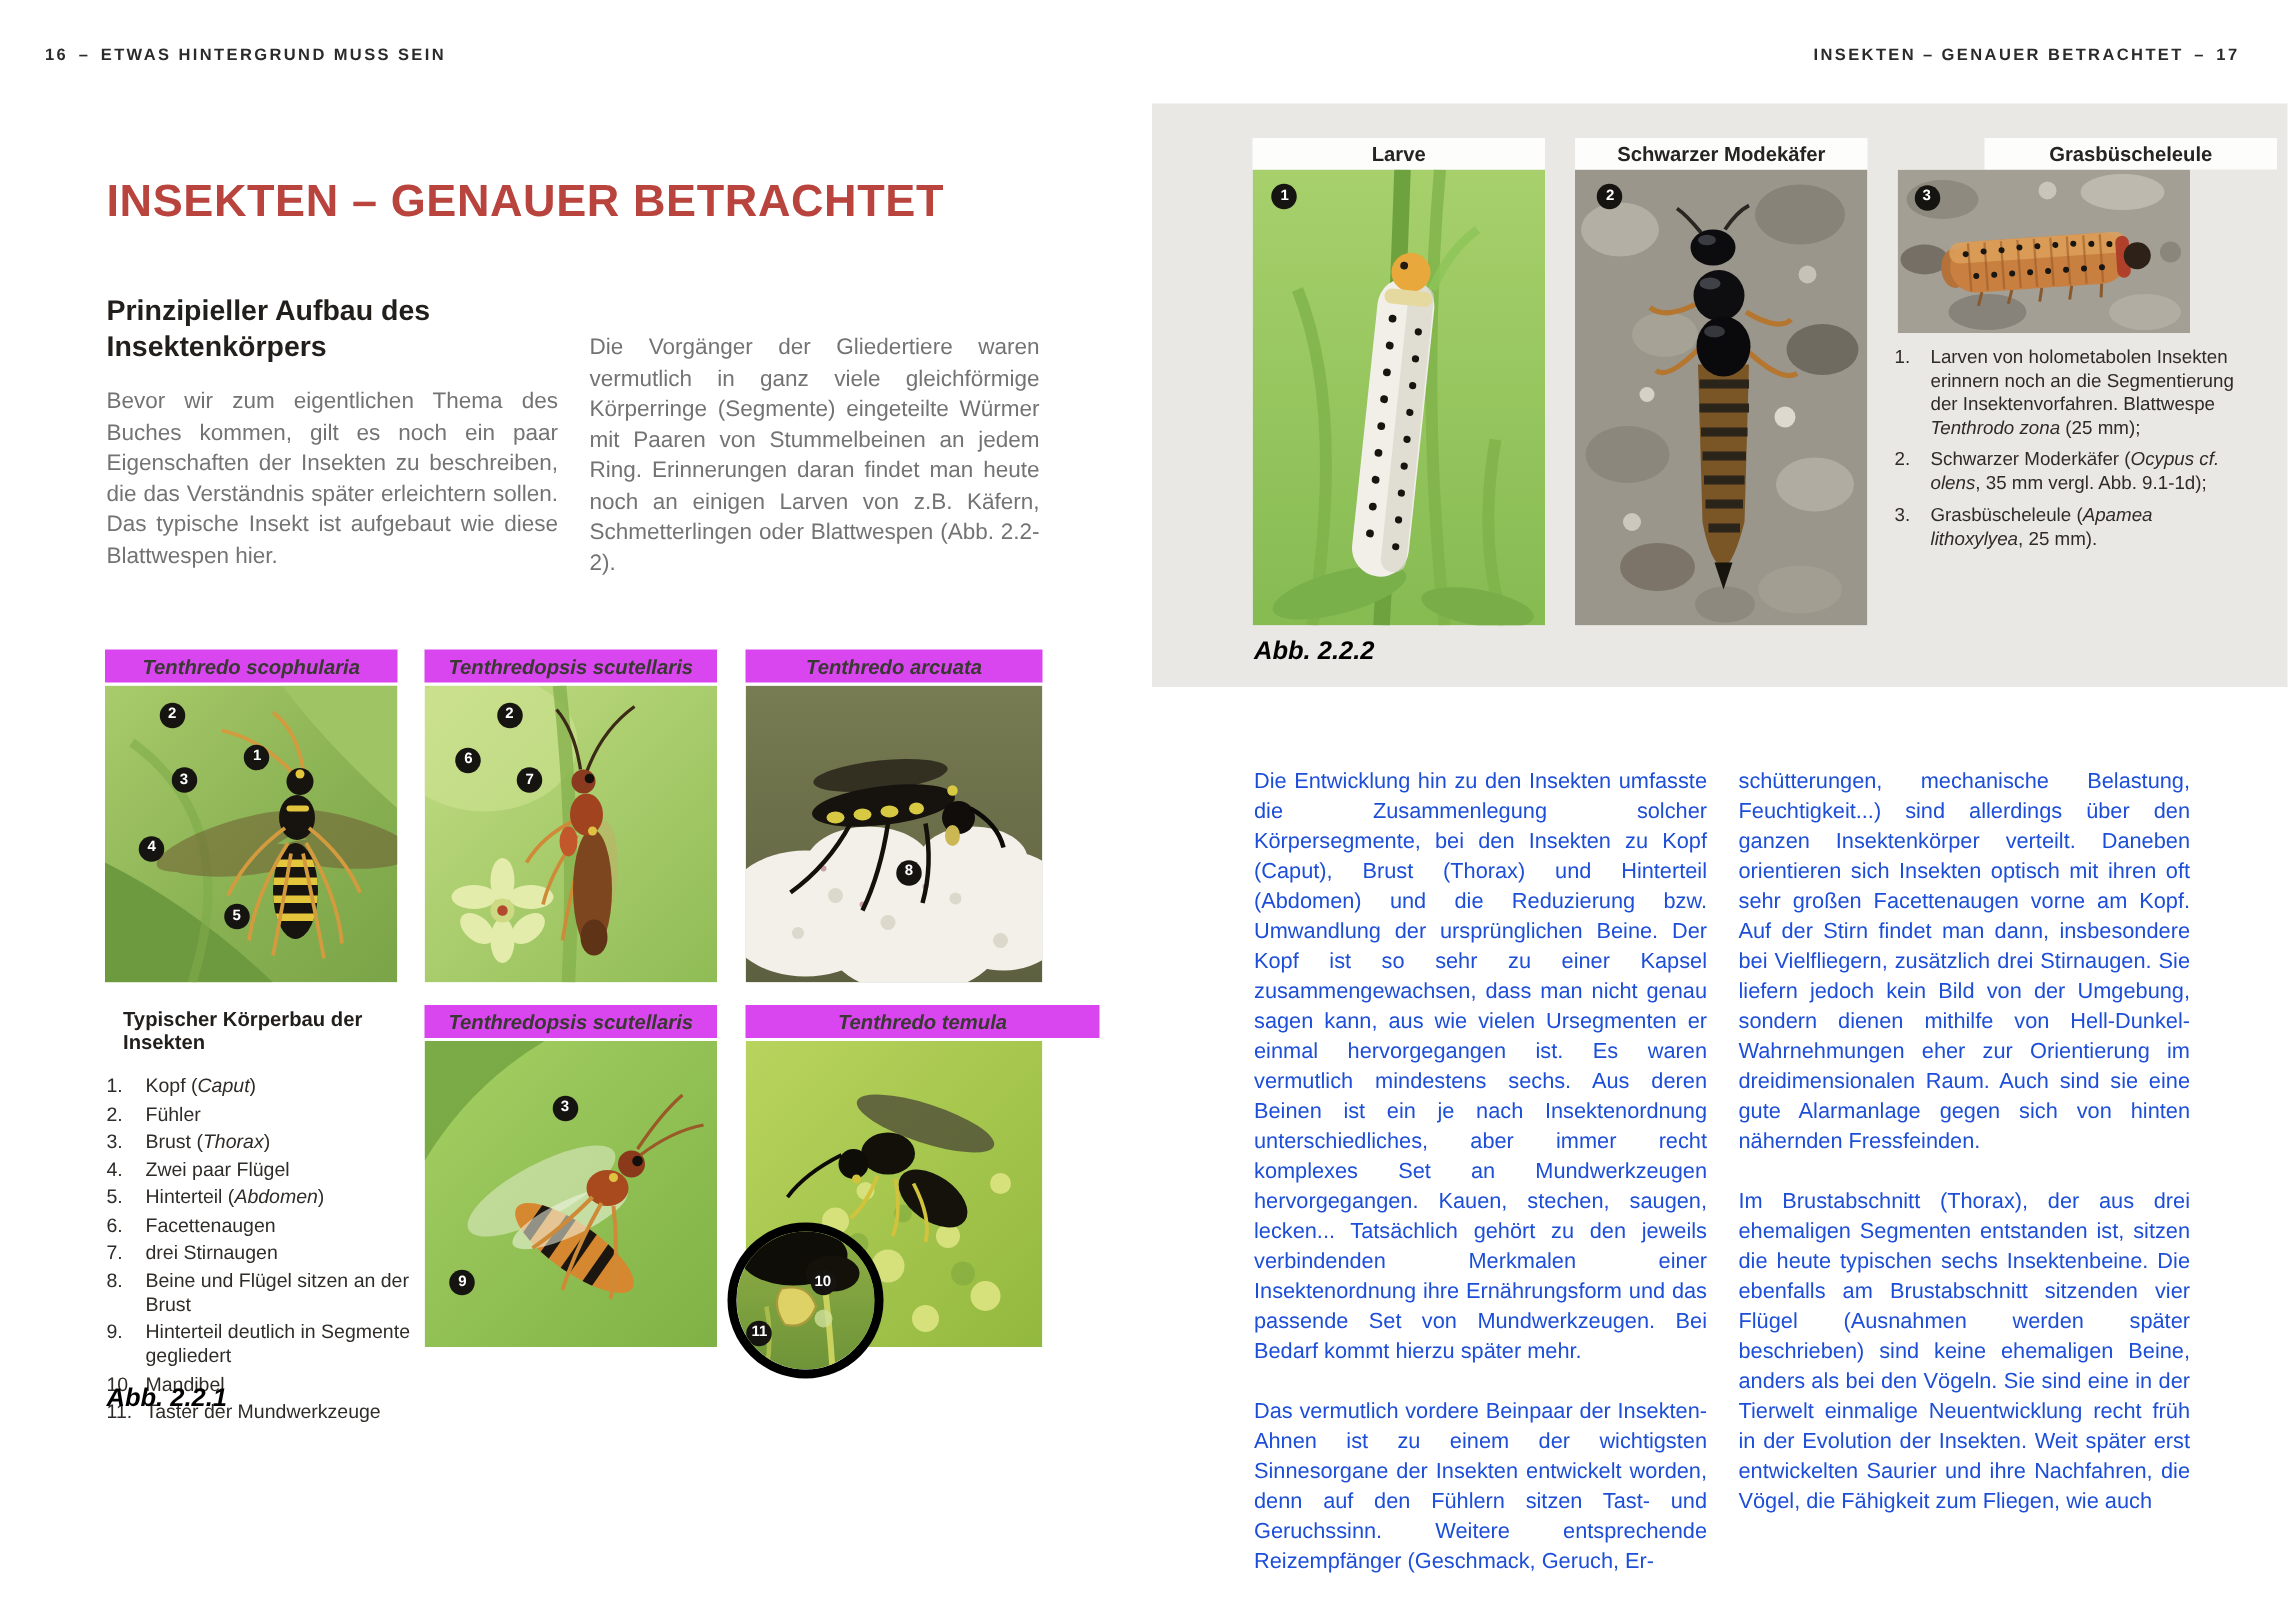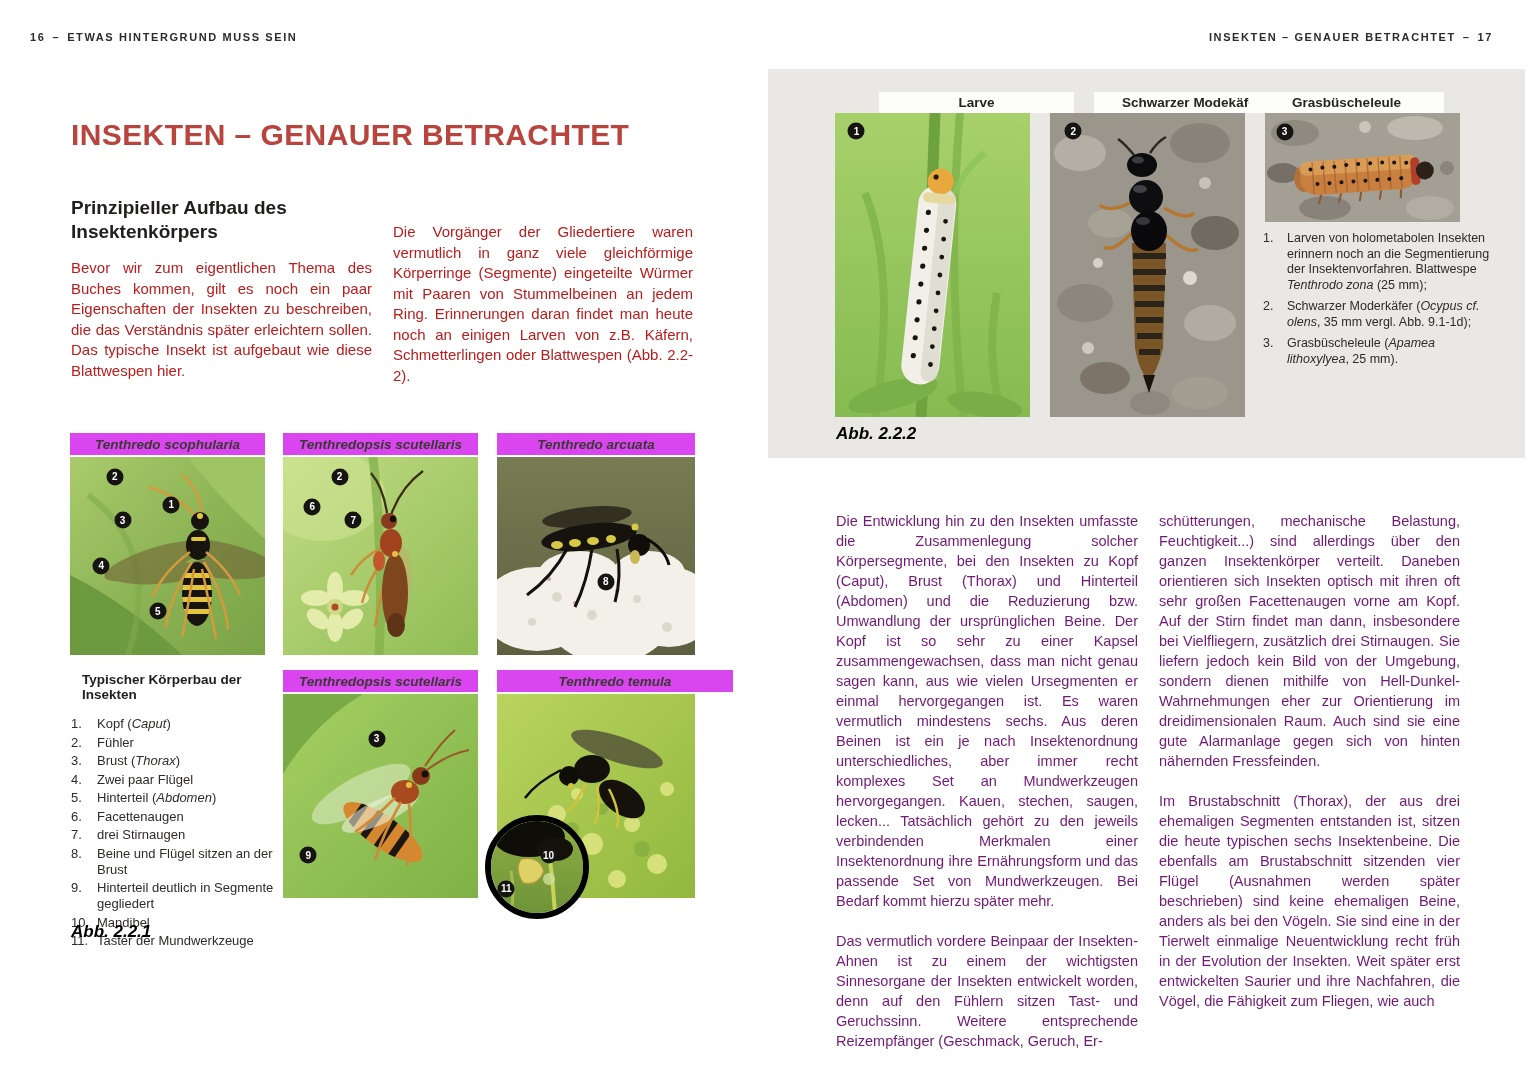--- a/index.html
+++ b/index.html
@@ -5,43 +5,43 @@
   html,body{margin:0;padding:0;background:#ffffff;}
   #stage{position:relative;width:1529px;height:1080px;background:#ffffff;overflow:hidden;
          font-family:"Liberation Sans","DejaVu Sans",sans-serif;color:#2f2b28;}
   
   .runhead{position:absolute;top:31px;font-size:11px;font-weight:bold;letter-spacing:1.6px;color:#2b2b2b;white-space:nowrap;}
   .runhead .sep{margin:0 7px;color:#2b2b2b;}
   
   .chap-title{position:absolute;left:71px;top:98px;font-size:30px;font-weight:bold;letter-spacing:.4px;color:#b8443d;}
   
   .subhead{position:absolute;left:71px;top:196px;width:305px;font-size:19px;line-height:24px;font-weight:bold;color:#211e1b;}
-  .intro-col{position:absolute;font-size:15px;line-height:20.5px;text-align:justify;color:#b91c1c;}
+  .intro-col{position:absolute;font-size:15px;line-height:20.5px;text-align:justify;color:#737373;}
   
   .capbar{position:absolute;height:22px;background:#d946ef;display:flex;align-items:center;justify-content:center;
           font-size:13.5px;font-weight:bold;font-style:italic;color:#3a3833;}
-  .capbar.white{background:#fdfdfc;font-style:normal;color:#262420;height:21px;margin-left:44px;}
+  .capbar.white{background:#fdfdfc;font-style:normal;color:#262420;height:21px;}
   
   .photo{position:absolute;}
   .ph-img{position:absolute;left:0;top:0;right:0;bottom:0;overflow:hidden;}
   .photo svg{width:100%;height:100%;display:block;}
   .marker{position:absolute;width:17px;height:17px;margin:0;border-radius:50%;background:#161411;color:#ffffff;
           font-size:10px;font-weight:bold;display:flex;align-items:center;justify-content:center;
           transform:translate(-50%,-50%);z-index:5;line-height:1;}
   
   .legend-h{font-size:13.5px;font-weight:bold;color:#211e1b;margin-bottom:14px;margin-left:11px;}
   .lg-item{display:flex;font-size:13px;line-height:16px;color:#2f2b28;margin-bottom:2.5px;}
   .lg-num{flex:0 0 26px;}
   .lg-txt{flex:1;}
   .abb{position:absolute;font-size:17px;font-weight:bold;font-style:italic;color:#000000;}
   
   .panel{position:absolute;left:768px;top:69px;width:757px;height:389px;background:#e9e8e4;}
   .rp-legend .lg-item{font-size:12.5px;line-height:15.5px;margin-bottom:6px;}
   .rp-legend .lg-num{flex:0 0 24px;}
-  .bodycol{position:absolute;font-size:14.5px;line-height:20px;text-align:justify;color:#701a75;}
+  .bodycol{position:absolute;font-size:14.5px;line-height:20px;text-align:justify;color:#1d4ed8;}
   .bodycol p{margin:0 0 20px 0;}
   
   .inset{position:absolute;left:20%;top:85%;width:92px;height:92px;transform:translate(-50%,-50%);
          border-radius:50%;overflow:hidden;border:6px solid #000000;z-index:4;text-align:right;}
   .inset svg{width:100%;height:100%;display:block;}
 </style>
 </head>
 <body>
 
 <div id="stage">
@@ -363,21 +363,21 @@
       </svg>
     <span class="marker" style="left: 63%; top: 37%;">10</span>
         <span class="marker" style="left: 17%; top: 73%;">11</span>
       </div>
   </div>
 
   <div class="panel"></div>
 
   <div class="capbar white" style="left:835px;top:92px;width:195px;">Larve</div>
   <div class="capbar white" style="left:1050px;top:92px;width:195px;">Schwarzer Modekäfer</div>
-  <div class="capbar white" style="left:1205px;top:92px;width:195px;">Grasbüscheleule</div>
+  <div class="capbar white" style="left:1323px;top:92px;width:195px;">Grasbüscheleule</div>
 
   <div class="photo" style="left:835px;top:113px;width:195px;height:304px;">
     <div class="ph-img">
     <svg viewBox="0 0 195 304">
       <defs>
             <linearGradient id="g7" x1="0" y1="0" x2="0" y2="1">
         <stop offset="0" stop-color="#a7d06b"></stop>
               <stop offset="1" stop-color="#86bb52"></stop>
       </linearGradient>
           </defs>

